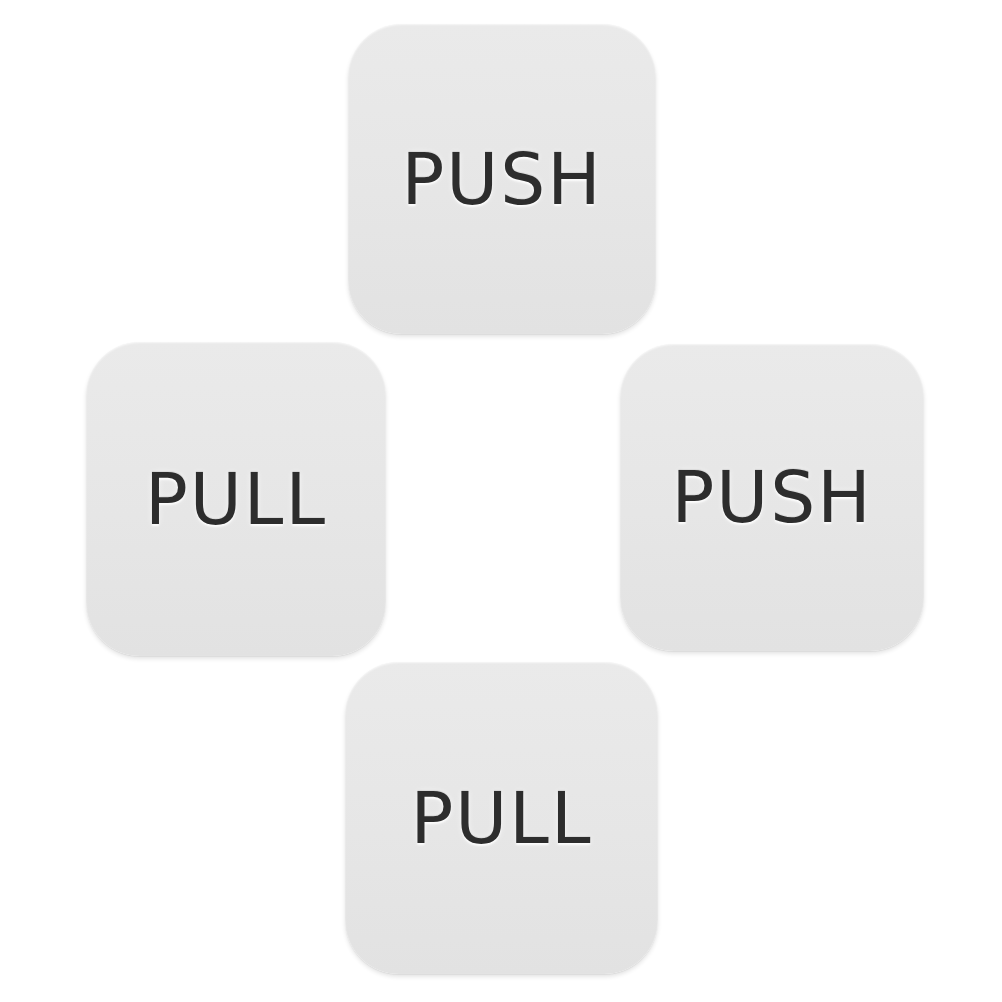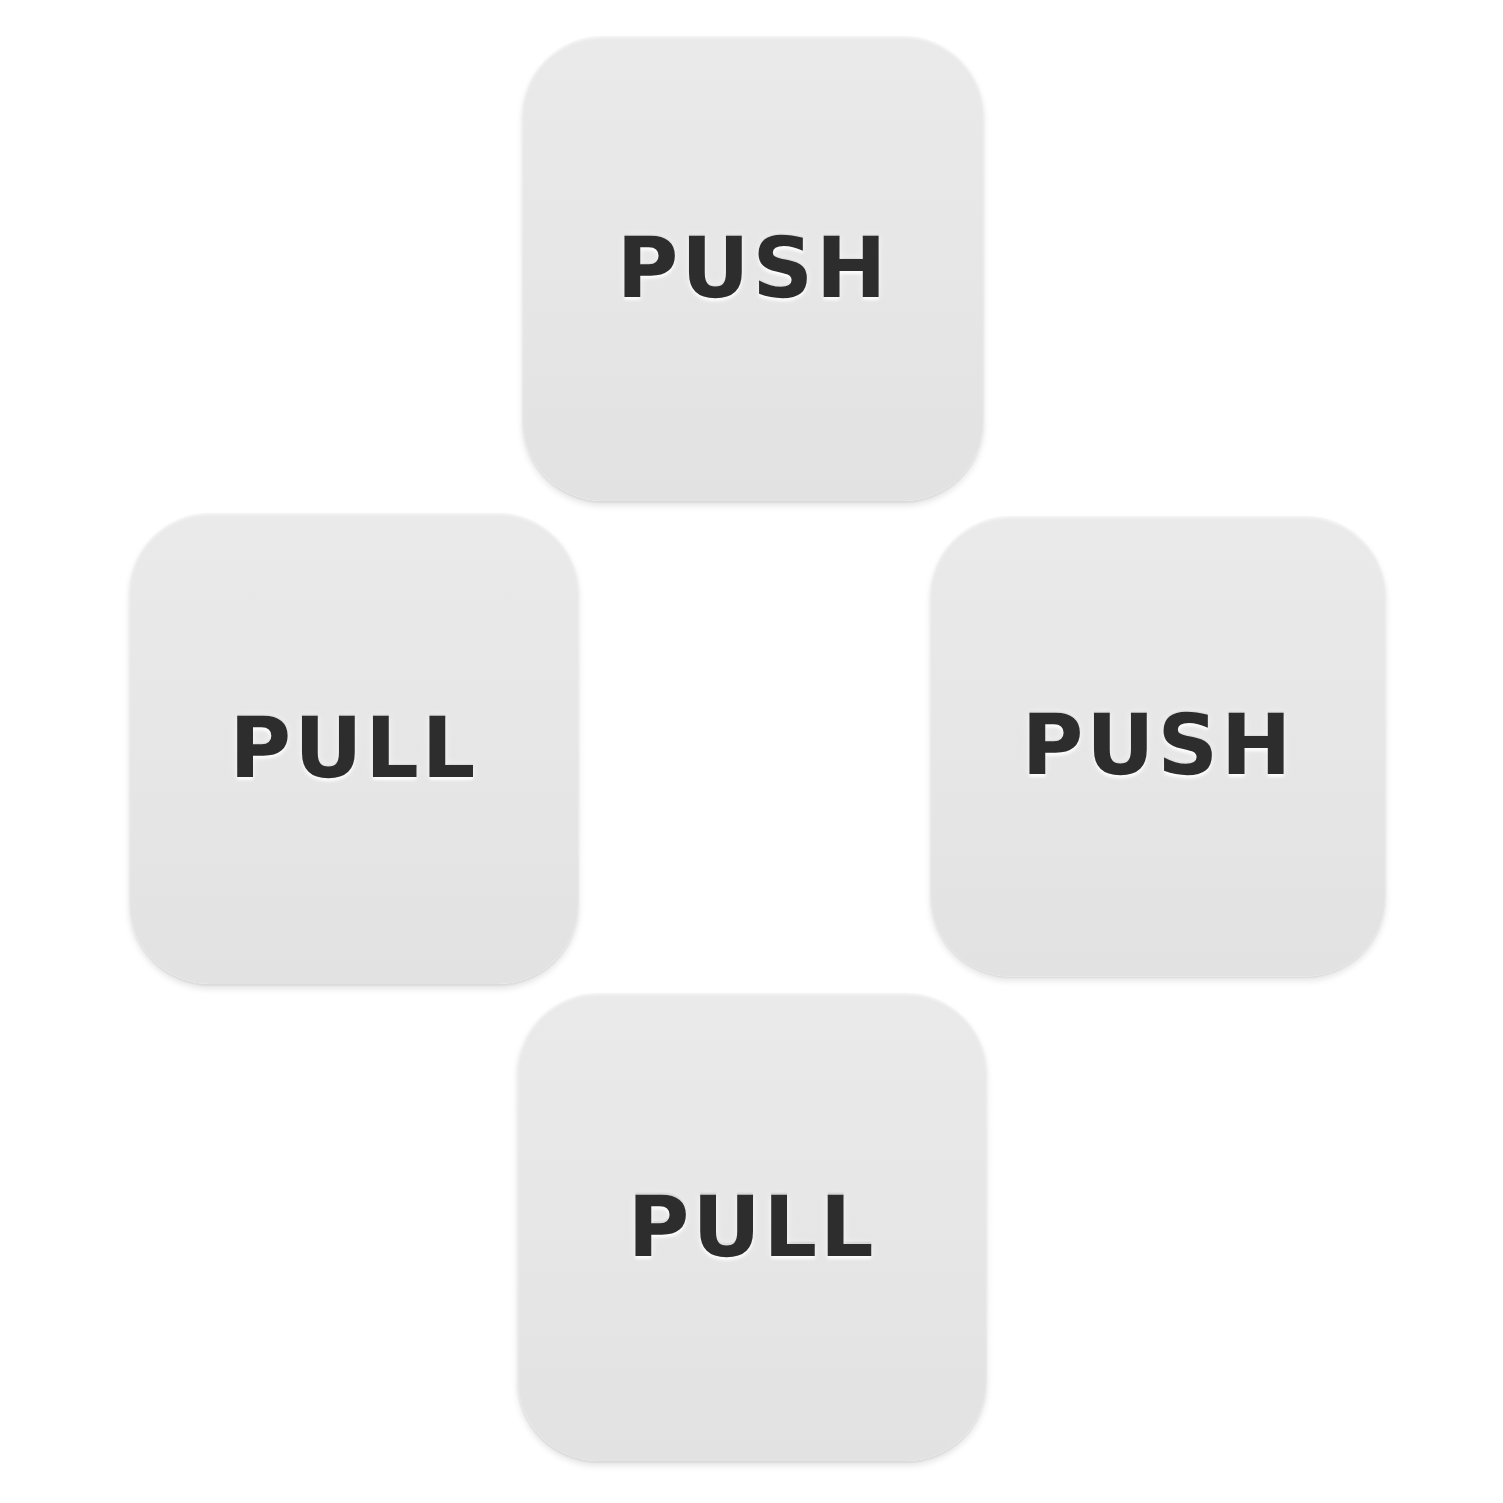--- a/index.html
+++ b/index.html
@@ -29,22 +29,22 @@
     background: linear-gradient(180deg, var(--tile-top) 0%, var(--tile) 55%, var(--tile-bottom) 100%);
     box-shadow:
       0 3px 4px rgba(0, 0, 0, 0.10),
       0 1px 1px rgba(0, 0, 0, 0.06),
       inset 0 1px 2px rgba(255, 255, 255, 0.65);
     display: flex;
     align-items: center;
     justify-content: center;
   }
   .sign-label {
-    font-size: 56px;
-    font-weight: bold;
+    font-size: 71px;
+    font-weight: normal;
     letter-spacing: 2px;
     color: var(--text);
     
     text-shadow:
       0 2px 2px rgba(255, 255, 255, 0.85),
       0 0 6px rgba(255, 255, 255, 0.6),
       0 -1px 1px rgba(0, 0, 0, 0.12);
     user-select: none;
     white-space: nowrap;
   }

